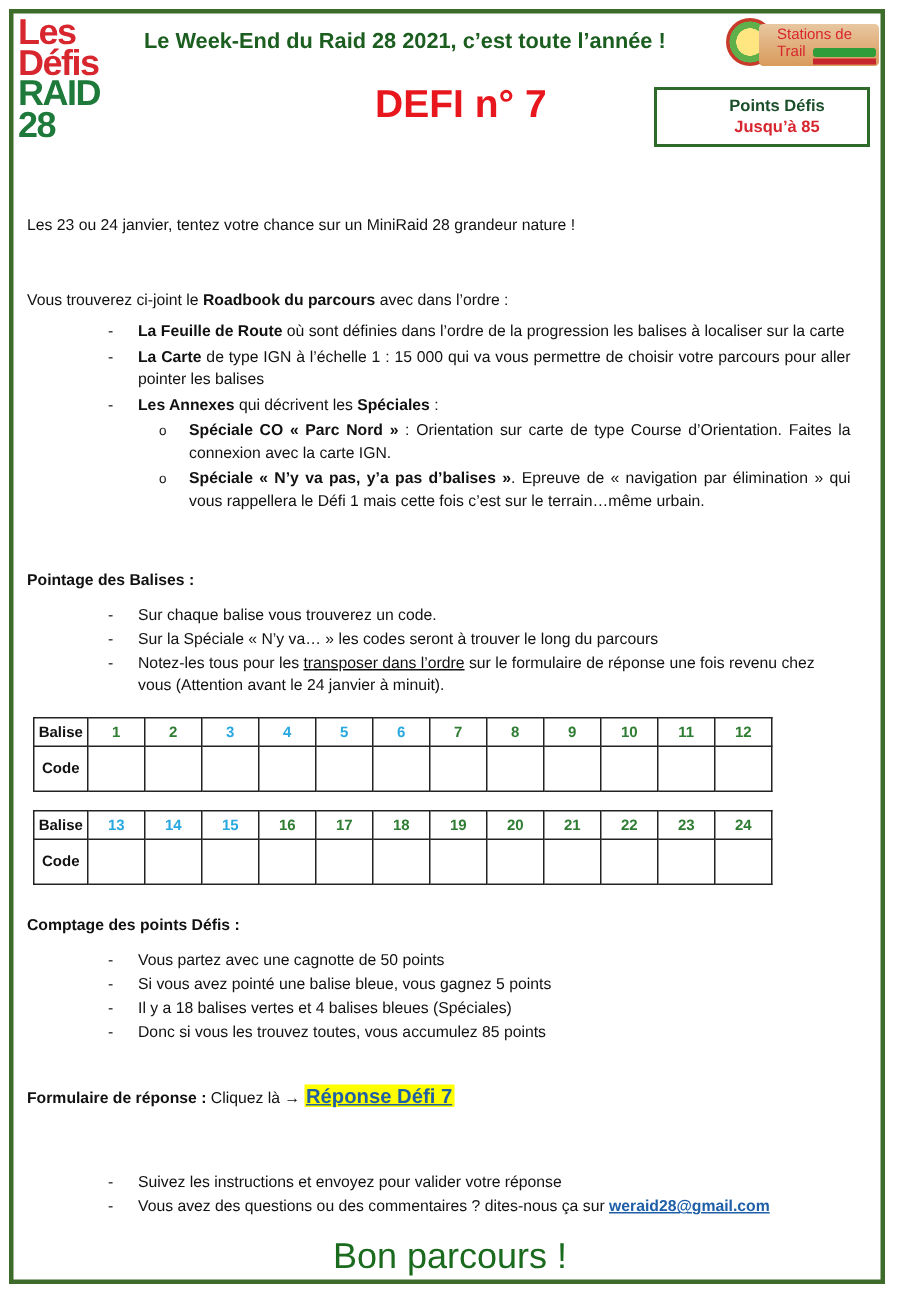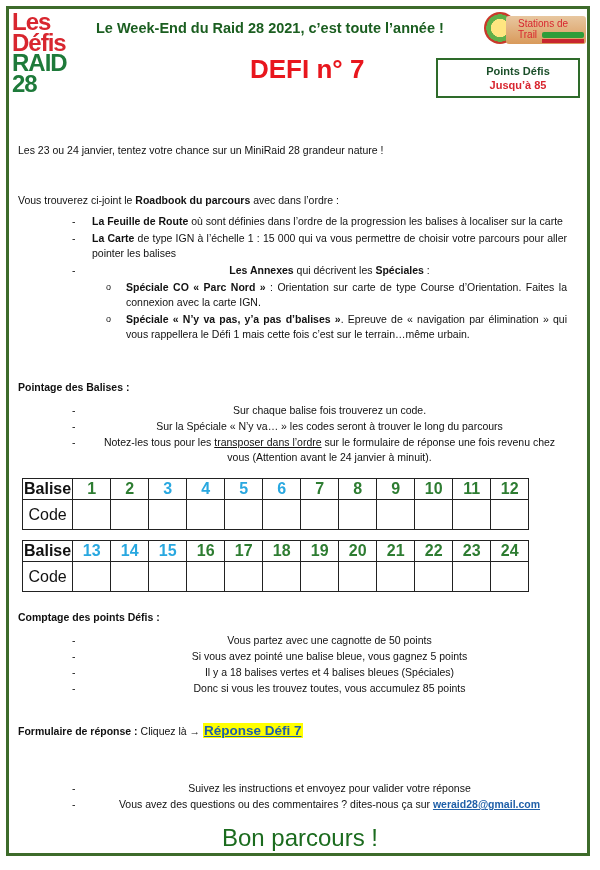--- a/index.html
+++ b/index.html
@@ -15,29 +15,29 @@
   .badge .banner { position:absolute; left:22px; top:6px; width:80px; height:28px; background:linear-gradient(#e8c7a0,#d99a5b); border-radius:3px; }
   .badge .banner span { position:absolute; left:12px; top:2px; font-size:10px; font-weight:normal; color:#d8262f; }
   .badge .banner .strip { position:absolute; left:36px; top:16px; width:42px; height:6px; background:#2e9d3a; border-radius:2px; }
   .badge .banner .strip2 { position:absolute; left:36px; top:23px; width:42px; height:4px; background:#c8262f; }
   .points { position:absolute; left:436px; top:58px; width:144px; height:40px; border:2px solid #2e6b2a; box-sizing:border-box; text-align:center; font-size:11px; font-weight:bold;padding-left:20px; }
   .points .l1 { color:#1b4f2a; margin-top:5px; }
   .points .l2 { color:#d8262f; margin-top:2px; }
   .txt { position:absolute; left:18px; font-size:10.5px; line-height:15px; }
   .b { font-weight:bold; }
   .list { position:absolute; left:72px; width:495px; font-size:10.5px; line-height:15px; }
-  .li { position:relative; padding-left:20px;text-align:center; }
+  .li { position:relative; padding-left:20px; }
   .li:before { content:"-"; position:absolute; left:0; }
   .sub { position:relative; padding-left:54px; }
   .sub:before { content:"o"; position:absolute; left:34px; font-size:9px; }
   .just { text-align:justify; }
   u { text-decoration:underline; }
-  table { position:absolute; left:22px; border-collapse:collapse; font-size:16px; }
+  table { position:absolute; left:22px; border-collapse:collapse; font-size:10px; }
   td { border:1.5px solid #222; text-align:center; width:35px; }
-  td.lbl { width:33px; font-weight:normal; }
+  td.lbl { width:33px; font-weight:bold; }
   tr.hdr td { height:16px; font-weight:bold; }
   tr.code td { height:27px; }
   .g { color:#2e7d32; }
   .bl { color:#29a8e0; }
   .link { background:#ffff00; color:#1f5fa8; font-weight:bold; text-decoration:underline; font-size:13.5px; padding:0 1px; }
   .mail { color:#1f5fa8; font-weight:bold; text-decoration:underline; }
   .bon { position:absolute; left:0; width:600px; top:824px; text-align:center; font-size:24px; color:#1b6b1e; }
 </style>
 </head>
 <body>
@@ -77,21 +77,21 @@
 <div class="list" style="top:214px;">
   <div class="li just"><span class="b">La Feuille de Route</span><span> où sont définies dans l’ordre de la progression les balises à localiser sur la carte</span></div>
   <div class="li just" style="margin-top:2px"><span class="b">La Carte</span><span> de type IGN à l’échelle 1 : 15 000 qui va vous permettre de choisir votre parcours pour aller pointer les balises</span></div>
   <div class="li" style="margin-top:2px"><span class="b">Les Annexes</span><span> qui décrivent les </span><span class="b">Spéciales</span><span> :</span></div>
   <div class="sub just" style="margin-top:2px"><span class="b">Spéciale CO « Parc Nord »</span><span> : Orientation sur carte de type Course d’Orientation. Faites la connexion avec la carte IGN.</span></div>
   <div class="sub just" style="margin-top:2px"><span class="b">Spéciale « N’y va pas, y’a pas d’balises »</span><span>. Epreuve de « navigation par élimination » qui vous rappellera le Défi 1 mais cette fois c’est sur le terrain…même urbain.</span></div>
 </div>
 
 <div class="txt b" style="top:380px;">Pointage des Balises :</div>
 <div class="list" style="top:403px;">
-  <div class="li">Sur chaque balise fois trouverez un code.</div>
+  <div class="li">Sur chaque balise vous trouverez un code.</div>
   <div class="li" style="margin-top:1px">Sur la Spéciale « N’y va… » les codes seront à trouver le long du parcours</div>
   <div class="li" style="margin-top:1px"><span>Notez-les tous pour les </span><u>transposer dans l’ordre</u><span> sur le formulaire de réponse une fois revenu chez vous (Attention avant le 24 janvier à minuit).</span></div>
 </div>
 
 <table style="top:478px;">
   <tbody>
       <tr class="hdr" id="t1h">
         <td class="lbl">Balise</td>
         <td class="g">1</td>
         <td class="g">2</td>

